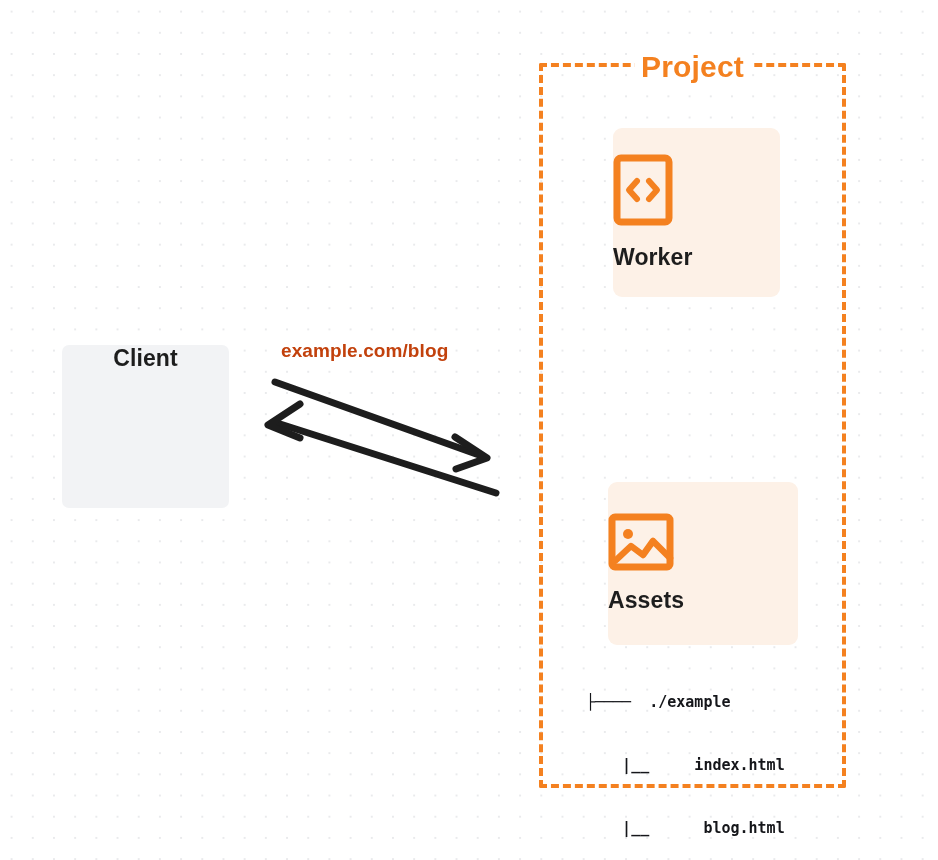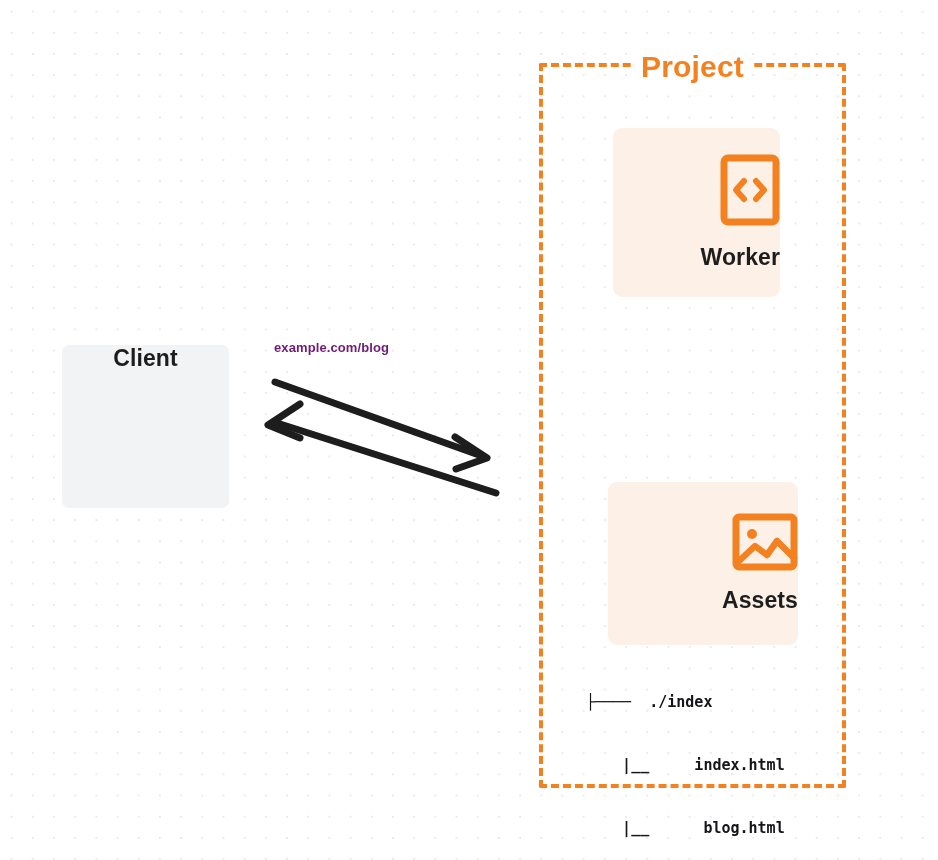--- a/index.html
+++ b/index.html
@@ -38,25 +38,25 @@
   #client-node .node-label {
     font-size: 23px;
     font-weight: bold;
     color: #1d1d1d;
     letter-spacing: 0.1px;
   }
 
   
   #connection-label {
     position: absolute;
-    left: 274px;
+    left: 281px;
     top: 340px;
-    font-size: 13px;
-    font-weight: bold;
-    color: #701a75;
+    font-size: 19px;
+    font-weight: bold;
+    color: #c2410c;
     letter-spacing: 0.1px;
     white-space: nowrap;
   }
 
   
   #arrows-layer {
     position: absolute;
     left: 0;
     top: 0;
     width: 938px;
@@ -89,21 +89,21 @@
     white-space: nowrap;
   }
 
   
   .service-card {
     position: absolute;
     background: #fdf1e7;
     border-radius: 9px;
     display: flex;
     flex-direction: column;
-    align-items: flex-end;
+    align-items: flex-start;
     justify-content: center;
   }
   #worker-node {
     left: 613px;
     top: 128px;
     width: 167px;
     height: 169px;
   }
   #assets-node {
     left: 608px;
@@ -185,19 +185,19 @@
       <svg width="66" height="58" viewBox="0 0 66 58" xmlns="http://www.w3.org/2000/svg">
         <rect x="4" y="4" width="58" height="50" rx="3" ry="3" fill="none" stroke="#f48120" stroke-width="7"></rect>
         <circle cx="20" cy="21" r="5" fill="#f48120"></circle>
         <polyline points="7,48 23,33 35,42 45,28 62,45" fill="none" stroke="#f48120" stroke-width="6.5" stroke-linecap="round" stroke-linejoin="round"></polyline>
       </svg>
     </span>
     <span class="node-label">Assets</span>
   </div>
 
   <div id="file-tree">
-    <span class="tree-row">├────  ./index</span>
+    <span class="tree-row">├────  ./example</span>
     <span class="tree-row">    |__     index.html</span>
     <span class="tree-row">    |__      blog.html</span>
     
   </div>
 
 </div>
 
 </body></html>

